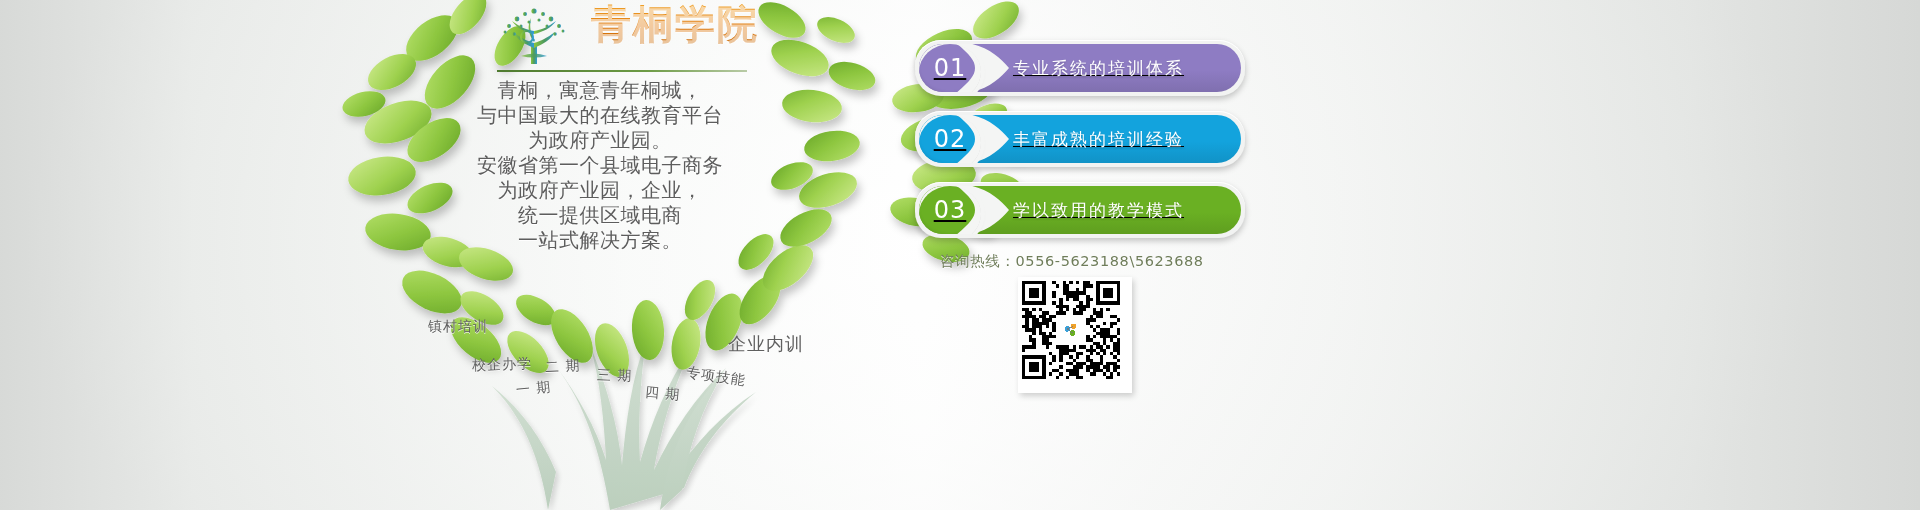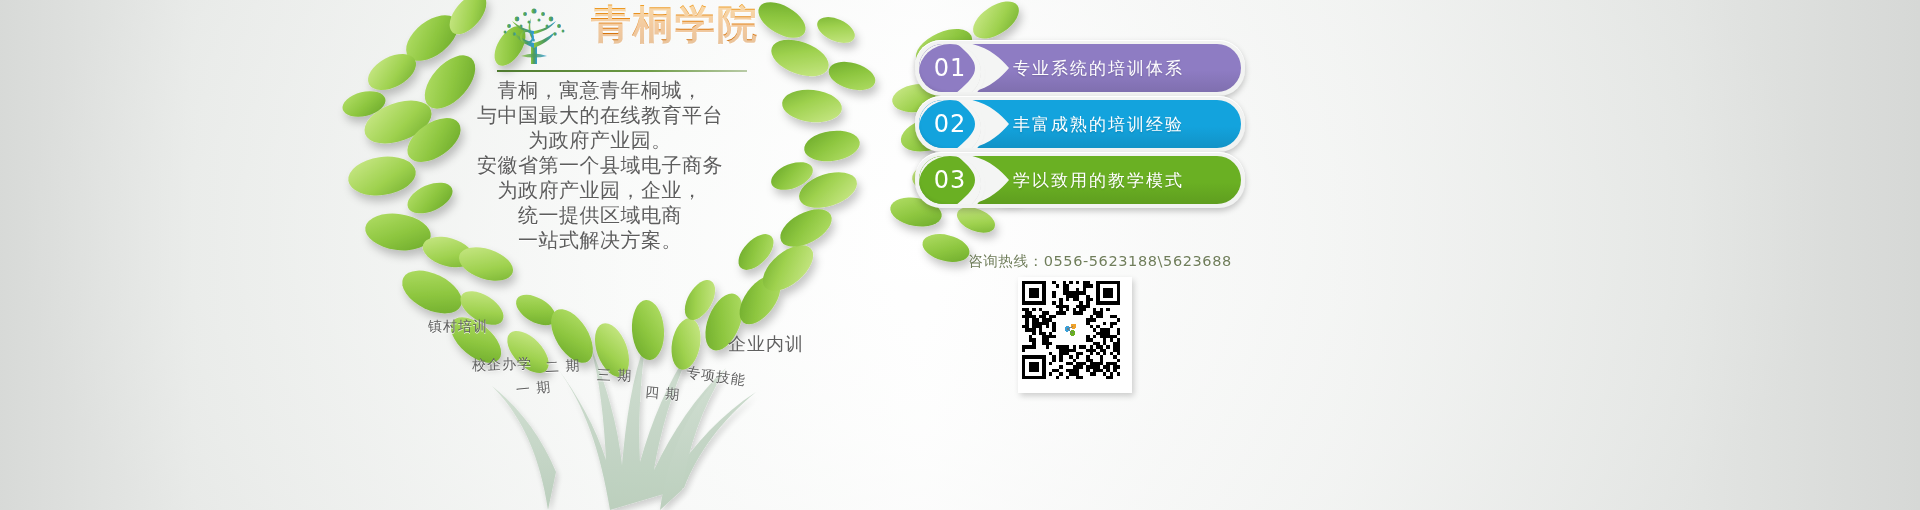--- a/index.html
+++ b/index.html
@@ -44,25 +44,25 @@
     text-align:center;
     color:#5d5d5d;
     font-size:20px;line-height:25px;letter-spacing:.5px;
     text-shadow:0 1px 0 rgba(255,255,255,.85);
   }
   .desc div{white-space:nowrap;}
 
   
   .features{position:absolute;left:915px;top:40px;width:330px;}
   .feat{
-    position:relative;height:48px;
+    position:relative;height:48px;margin-bottom:15px;
     border-radius:26px;
     background:#f2f3f2;
     box-shadow:0 3px 6px rgba(0,0,0,.22), inset 0 1px 0 #ffffff;
-    padding:4px;box-sizing:content-box;
+    padding:4px;box-sizing:content-box;text-decoration:underline;
   }
   .feat-inner{
     position:relative;height:48px;border-radius:24px;overflow:hidden;
     display:flex;align-items:center;
   }
   .feat-num{
     position:relative;z-index:3;
     width:62px;height:48px;flex:0 0 62px;
     display:flex;align-items:center;justify-content:center;
     color:#ffffff;font-size:24px;font-weight:400;letter-spacing:1px;
@@ -82,21 +82,21 @@
     white-space:nowrap;
   }
   .feat-ring{
     position:absolute;left:0;top:0;width:62px;height:56px;
     border-radius:50%;
     z-index:4;pointer-events:none;
   }
 
   
   .hotline{
-    position:absolute;left:940px;top:252px;width:320px;text-align:center;
+    position:absolute;left:940px;top:252px;width:320px;
     color:#6f7d5a;font-size:14.5px;letter-spacing:.6px;
     text-shadow:0 1px 0 rgba(255,255,255,.8);
     white-space:nowrap;
   }
 
   
   .qr-wrap{
     position:absolute;left:1018px;top:277px;width:106px;height:108px;
     background:#ffffff;padding:4px;
     box-shadow:2px 3px 6px rgba(0,0,0,.18);

